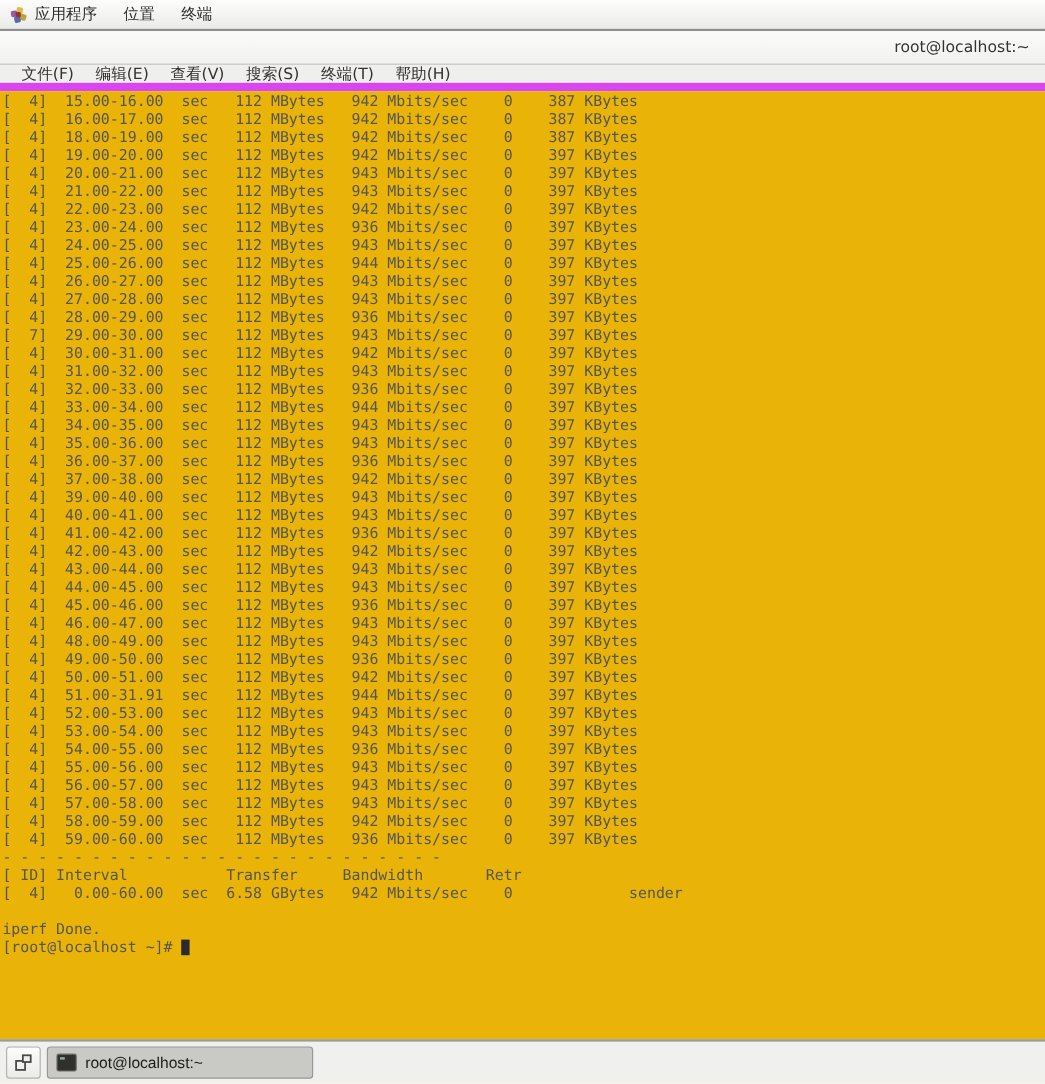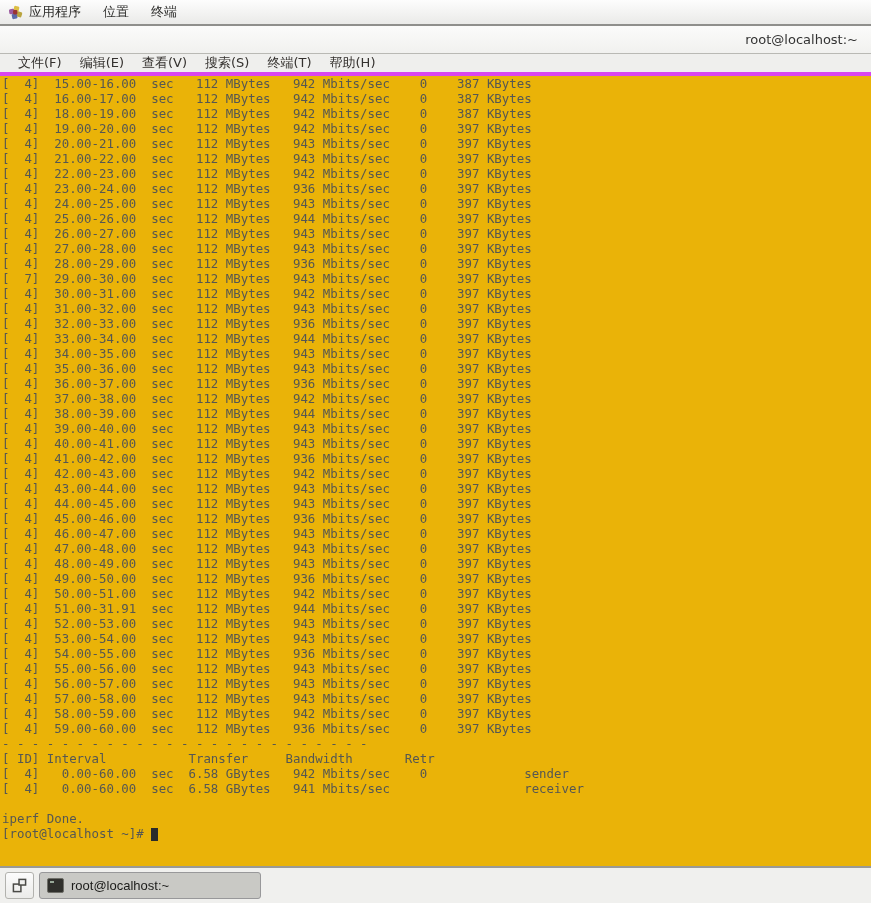--- a/index.html
+++ b/index.html
@@ -13,21 +13,21 @@
                padding-left:6px; font-size:13px; color:#2e2e2c; }
   .panel-item { display:flex; align-items:center; gap:6px; padding:0 11px; height:100%; cursor:default; }
   .panel-item:first-child { padding-left:2px; }
 
   
   .title-bar { height:28px; flex:0 0 28px; background:linear-gradient(#fbfbfa,#f1f1ef);
                border-bottom:1px solid #b9b9b4; display:flex; align-items:center;
                justify-content:flex-end; padding-right:13px; font-size:13px; color:#333; }
 
   
-  .menu-bar { height:22px; flex:0 0 22px; background:#efefed; border-bottom:4px solid #d946ef;
+  .menu-bar { height:22px; flex:0 0 22px; background:#efefed; border-bottom:7px solid #d946ef;
               display:flex; align-items:center; padding-left:9px; font-size:13px; color:#34312e; }
   .menu-bar .mitem { padding:0 9px; height:100%; display:flex; align-items:center; }
 
   
   .terminal { flex:1 1 auto; background:#eab308; overflow:hidden; padding-left:2px;
               font-family:"DejaVu Sans Mono", monospace; font-size:12.4px;
               line-height:15px; color:#555753; }
   .t-line { white-space:pre; min-height:15px; }
   .cursor { display:inline-block; width:7px; height:13px; background:#2b2b2b;
             vertical-align:text-bottom; }
@@ -101,46 +101,43 @@
       <div class="t-line">[  4]  28.00-29.00  sec   112 MBytes   936 Mbits/sec    0    397 KBytes</div>
       <div class="t-line">[  7]  29.00-30.00  sec   112 MBytes   943 Mbits/sec    0    397 KBytes</div>
       <div class="t-line">[  4]  30.00-31.00  sec   112 MBytes   942 Mbits/sec    0    397 KBytes</div>
       <div class="t-line">[  4]  31.00-32.00  sec   112 MBytes   943 Mbits/sec    0    397 KBytes</div>
       <div class="t-line">[  4]  32.00-33.00  sec   112 MBytes   936 Mbits/sec    0    397 KBytes</div>
       <div class="t-line">[  4]  33.00-34.00  sec   112 MBytes   944 Mbits/sec    0    397 KBytes</div>
       <div class="t-line">[  4]  34.00-35.00  sec   112 MBytes   943 Mbits/sec    0    397 KBytes</div>
       <div class="t-line">[  4]  35.00-36.00  sec   112 MBytes   943 Mbits/sec    0    397 KBytes</div>
       <div class="t-line">[  4]  36.00-37.00  sec   112 MBytes   936 Mbits/sec    0    397 KBytes</div>
       <div class="t-line">[  4]  37.00-38.00  sec   112 MBytes   942 Mbits/sec    0    397 KBytes</div>
-      <div class="t-line">[  4]  38.00-39.00  sec   112 MBytes   944 Mbits/sec    0    397 KBytes</div>
       <div class="t-line">[  4]  39.00-40.00  sec   112 MBytes   943 Mbits/sec    0    397 KBytes</div>
       <div class="t-line">[  4]  40.00-41.00  sec   112 MBytes   943 Mbits/sec    0    397 KBytes</div>
       <div class="t-line">[  4]  41.00-42.00  sec   112 MBytes   936 Mbits/sec    0    397 KBytes</div>
       <div class="t-line">[  4]  42.00-43.00  sec   112 MBytes   942 Mbits/sec    0    397 KBytes</div>
       <div class="t-line">[  4]  43.00-44.00  sec   112 MBytes   943 Mbits/sec    0    397 KBytes</div>
       <div class="t-line">[  4]  44.00-45.00  sec   112 MBytes   943 Mbits/sec    0    397 KBytes</div>
       <div class="t-line">[  4]  45.00-46.00  sec   112 MBytes   936 Mbits/sec    0    397 KBytes</div>
       <div class="t-line">[  4]  46.00-47.00  sec   112 MBytes   943 Mbits/sec    0    397 KBytes</div>
-      <div class="t-line">[  4]  47.00-48.00  sec   112 MBytes   943 Mbits/sec    0    397 KBytes</div>
       <div class="t-line">[  4]  48.00-49.00  sec   112 MBytes   943 Mbits/sec    0    397 KBytes</div>
       <div class="t-line">[  4]  49.00-50.00  sec   112 MBytes   936 Mbits/sec    0    397 KBytes</div>
       <div class="t-line">[  4]  50.00-51.00  sec   112 MBytes   942 Mbits/sec    0    397 KBytes</div>
       <div class="t-line">[  4]  51.00-31.91  sec   112 MBytes   944 Mbits/sec    0    397 KBytes</div>
       <div class="t-line">[  4]  52.00-53.00  sec   112 MBytes   943 Mbits/sec    0    397 KBytes</div>
       <div class="t-line">[  4]  53.00-54.00  sec   112 MBytes   943 Mbits/sec    0    397 KBytes</div>
       <div class="t-line">[  4]  54.00-55.00  sec   112 MBytes   936 Mbits/sec    0    397 KBytes</div>
       <div class="t-line">[  4]  55.00-56.00  sec   112 MBytes   943 Mbits/sec    0    397 KBytes</div>
       <div class="t-line">[  4]  56.00-57.00  sec   112 MBytes   943 Mbits/sec    0    397 KBytes</div>
       <div class="t-line">[  4]  57.00-58.00  sec   112 MBytes   943 Mbits/sec    0    397 KBytes</div>
       <div class="t-line">[  4]  58.00-59.00  sec   112 MBytes   942 Mbits/sec    0    397 KBytes</div>
       <div class="t-line">[  4]  59.00-60.00  sec   112 MBytes   936 Mbits/sec    0    397 KBytes</div>
       <div class="t-line">- - - - - - - - - - - - - - - - - - - - - - - - -</div>
       <div class="t-line">[ ID] Interval           Transfer     Bandwidth       Retr</div>
       <div class="t-line">[  4]   0.00-60.00  sec  6.58 GBytes   942 Mbits/sec    0             sender</div>
-      <div class="t-line">[  4]   0.00-60.00  sec  6.58 GBytes   941 Mbits/sec                  receiver</div>
       <div class="t-line"></div>
       <div class="t-line">iperf Done.</div>
       <div class="t-line"><span>[root@localhost ~]# </span><span class="cursor"></span></div>
     </div>
 
   <div class="taskbar">
     <button class="wl-btn">
       <span style="display:inline-flex;">
         <svg width="15" height="15" viewBox="0 0 16 16" fill="none" stroke="#4a4a46" stroke-width="1.6">
           <rect x="1.5" y="6.5" width="8" height="8"></rect>

